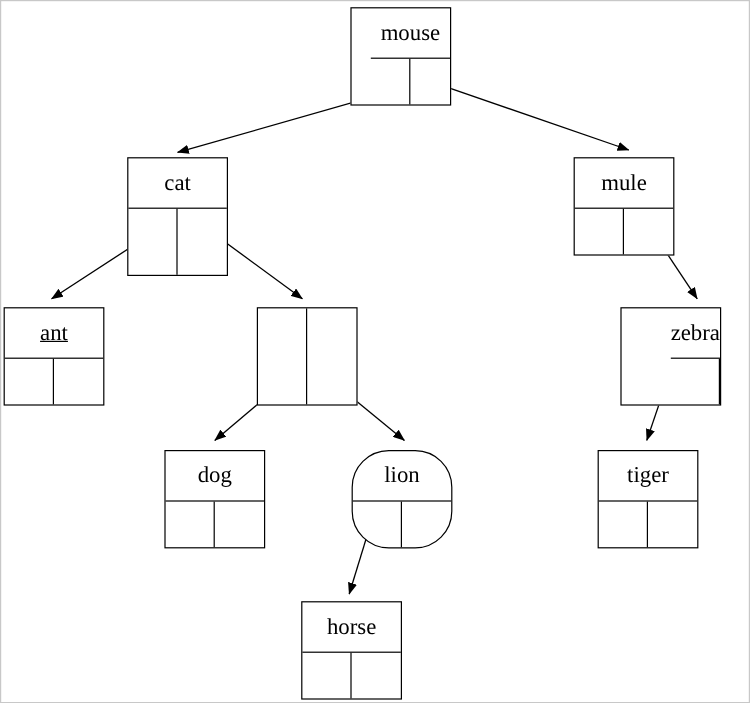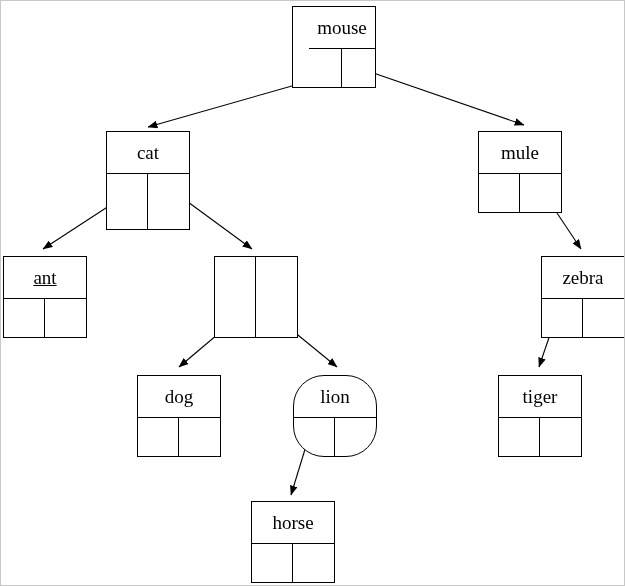--- a/index.html
+++ b/index.html
@@ -109,21 +109,21 @@
           <div class="ptr ptr-left"></div>
           <div class="ptr ptr-right"></div>
         </div>
       </div>
       <div class="node" style="left: 213px; top: 255px; width: 84px; height: 82px;">
         <div class="node-ptrs">
           <div class="ptr ptr-left"></div>
           <div class="ptr ptr-right"></div>
         </div>
       </div>
-      <div class="node" style="left: 540px; top: 255px; width: 84px; height: 82px;">
+      <div class="node" style="left: 516px; top: 255px; width: 84px; height: 82px; align-items: flex-end;">
         <div class="node-label" style="flex-basis: 42px; height: 42px; line-height: 42px;">zebra</div>
         <div class="node-ptrs">
           <div class="ptr ptr-left"></div>
           <div class="ptr ptr-right"></div>
         </div>
       </div>
       <div class="node" style="left: 136px; top: 374px; width: 84px; height: 82px;">
         <div class="node-label" style="flex-basis: 42px; height: 42px; line-height: 42px;">dog</div>
         <div class="node-ptrs">
           <div class="ptr ptr-left"></div>

